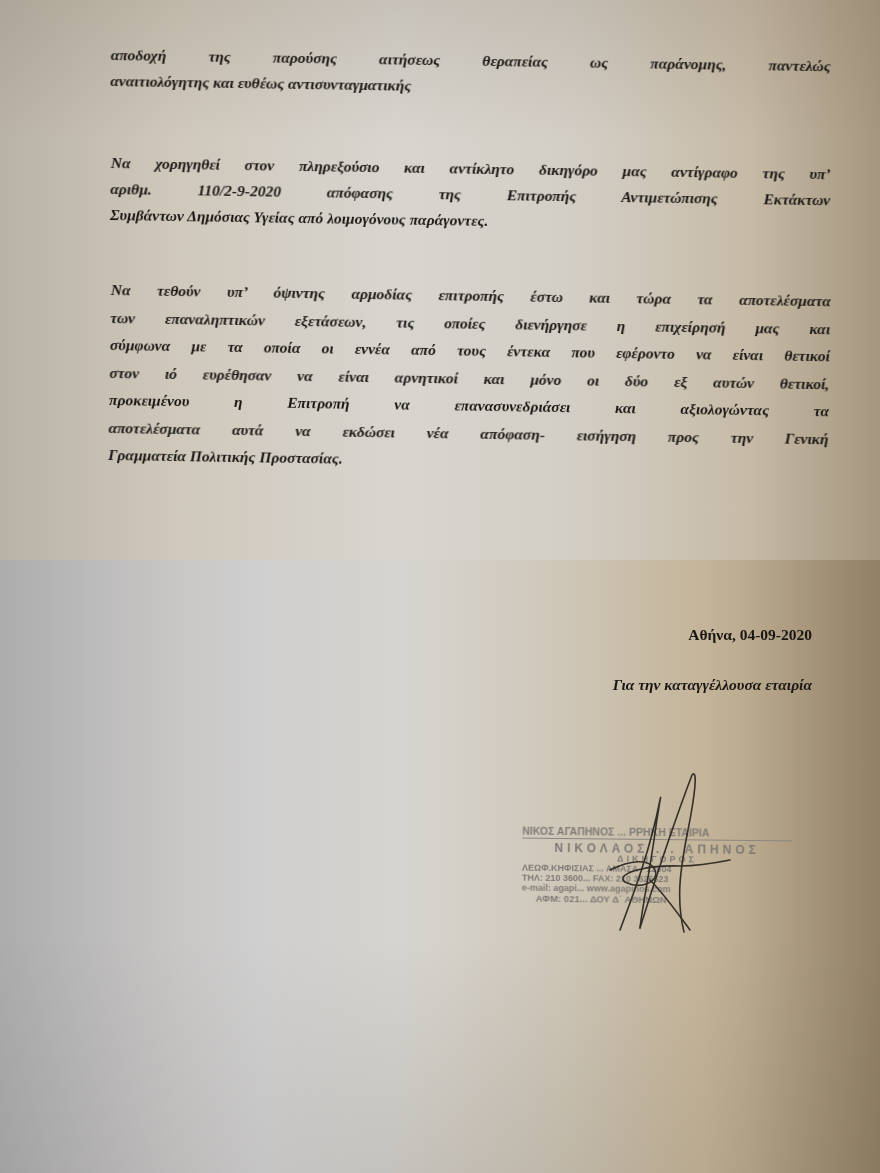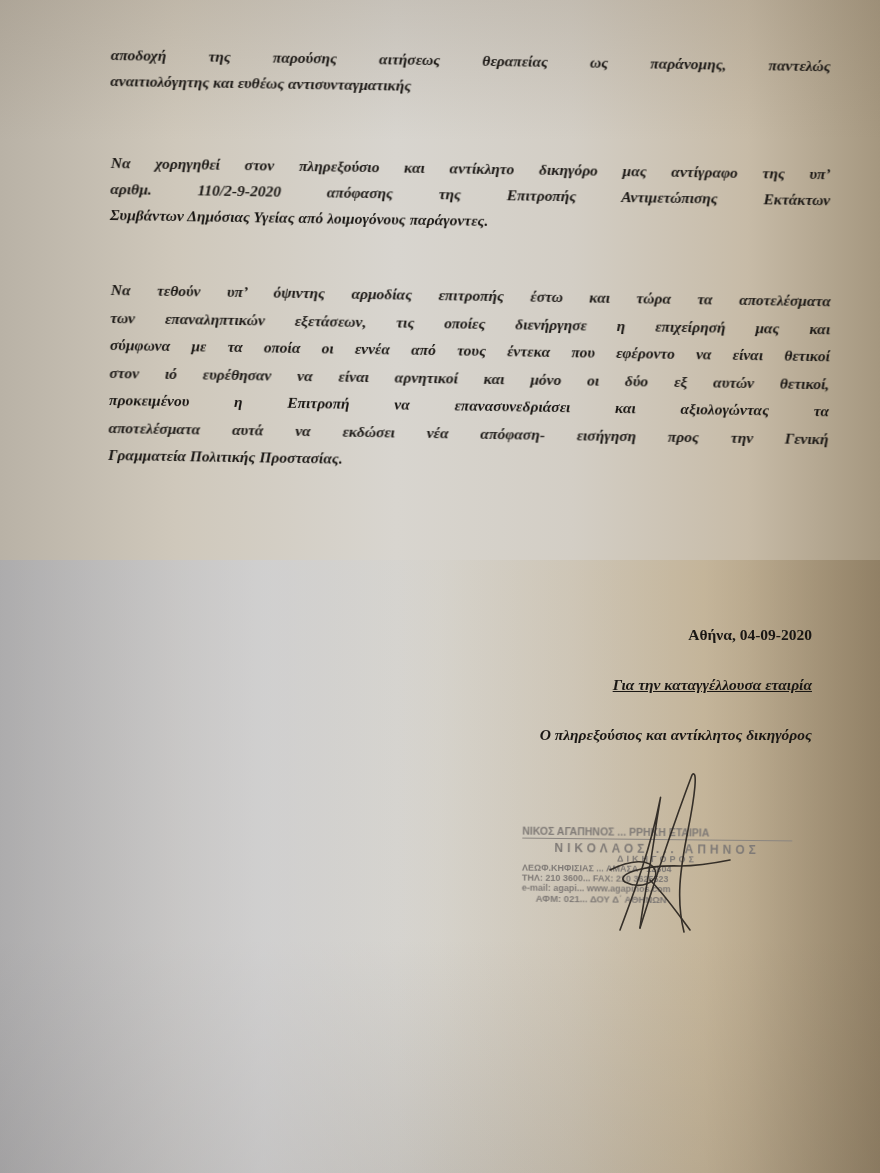--- a/index.html
+++ b/index.html
@@ -31,21 +31,21 @@
     .para .ln.last { text-align-last: left; }
     .p1 { top: 42px; }
     .p2 { top: 150px; }
     .p3 { top: 276px; line-height: 27.5px; font-style: normal; font-weight: bold; }
     .p3 .ln.it { font-style: italic; }
     .closing {
       position: absolute; right: 68px; text-align: right;
       font-weight: bold; font-size: 15.5px; filter: blur(0.5px);
     }
     .date { top: 626px; font-style: normal; text-align: center; }
-    .for-company { top: 676px; font-style: italic; text-decoration: underline; }
+    .for-company { top: 676px; font-style: italic; }
     .lawyer { top: 726px; font-style: italic; }
     .stamp {
       position: absolute; left: 522px; top: 826px; width: 270px;
       color: #7f7a76; font-family: "Liberation Sans", "DejaVu Sans", sans-serif;
       font-weight: bold; filter: blur(0.6px); transform: rotate(0.6deg);
     }
     .stamp .s1 { font-size: 10.5px; border-bottom: 1px solid #8a8580; padding-bottom: 1px; white-space: nowrap; }
     .stamp .s2 { font-size: 12px; letter-spacing: 4px; text-align: center; margin-top: 2px; }
     .stamp .s3 { font-size: 9px; letter-spacing: 3px; text-align: center; margin-top: -2px; }
     .stamp .s4, .stamp .s5, .stamp .s6 { font-size: 9px; white-space: nowrap; }
@@ -78,21 +78,20 @@
     <span class="ln it">των επαναληπτικών εξετάσεων, τις οποίες διενήργησε η επιχείρησή μας και</span>
     <span class="ln it">σύμφωνα με τα οποία οι εννέα από τους έντεκα που εφέροντο να είναι θετικοί</span>
     <span class="ln it">στον ιό ευρέθησαν να είναι αρνητικοί και μόνο οι δύο εξ αυτών θετικοί,</span>
     <span class="ln it">προκειμένου η Επιτροπή να επανασυνεδριάσει και αξιολογώντας τα</span>
     <span class="ln it">αποτελέσματα αυτά να εκδώσει νέα απόφαση- εισήγηση προς την Γενική</span>
     <span class="ln it last">Γραμματεία Πολιτικής Προστασίας.</span>
   </div>
 
   <div class="closing date">Αθήνα, 04-09-2020</div>
   <div class="closing for-company">Για την καταγγέλλουσα εταιρία</div>
-  <div class="closing lawyer">Ο πληρεξούσιος και αντίκλητος δικηγόρος</div>
 
   <div class="stamp">
     <div class="s1">ΝΙΚΟΣ ΑΓΑΠΗΝΟΣ ... ΡΡΗΚΗ ΕΤΑΙΡΙΑ</div>
     <div class="s2">ΝΙΚΟΛΑΟΣ ... ΑΠΗΝΟΣ</div>
     <div class="s3">ΔΙΚΗΓΟΡΟΣ</div>
     <div class="s4">ΛΕΩΦ.ΚΗΦΙΣΙΑΣ ... ΑΜΑΣΑ - 12804</div>
     <div class="s5">ΤΗΛ: 210 3600... FAX: 210 3625523</div>
     <div class="s6">e-mail: agapi... www.agapinos.com</div>
     <div class="s7">ΑΦΜ: 021... ΔΟΥ Δ΄ ΑΘΗΝΩΝ</div>
   </div>

